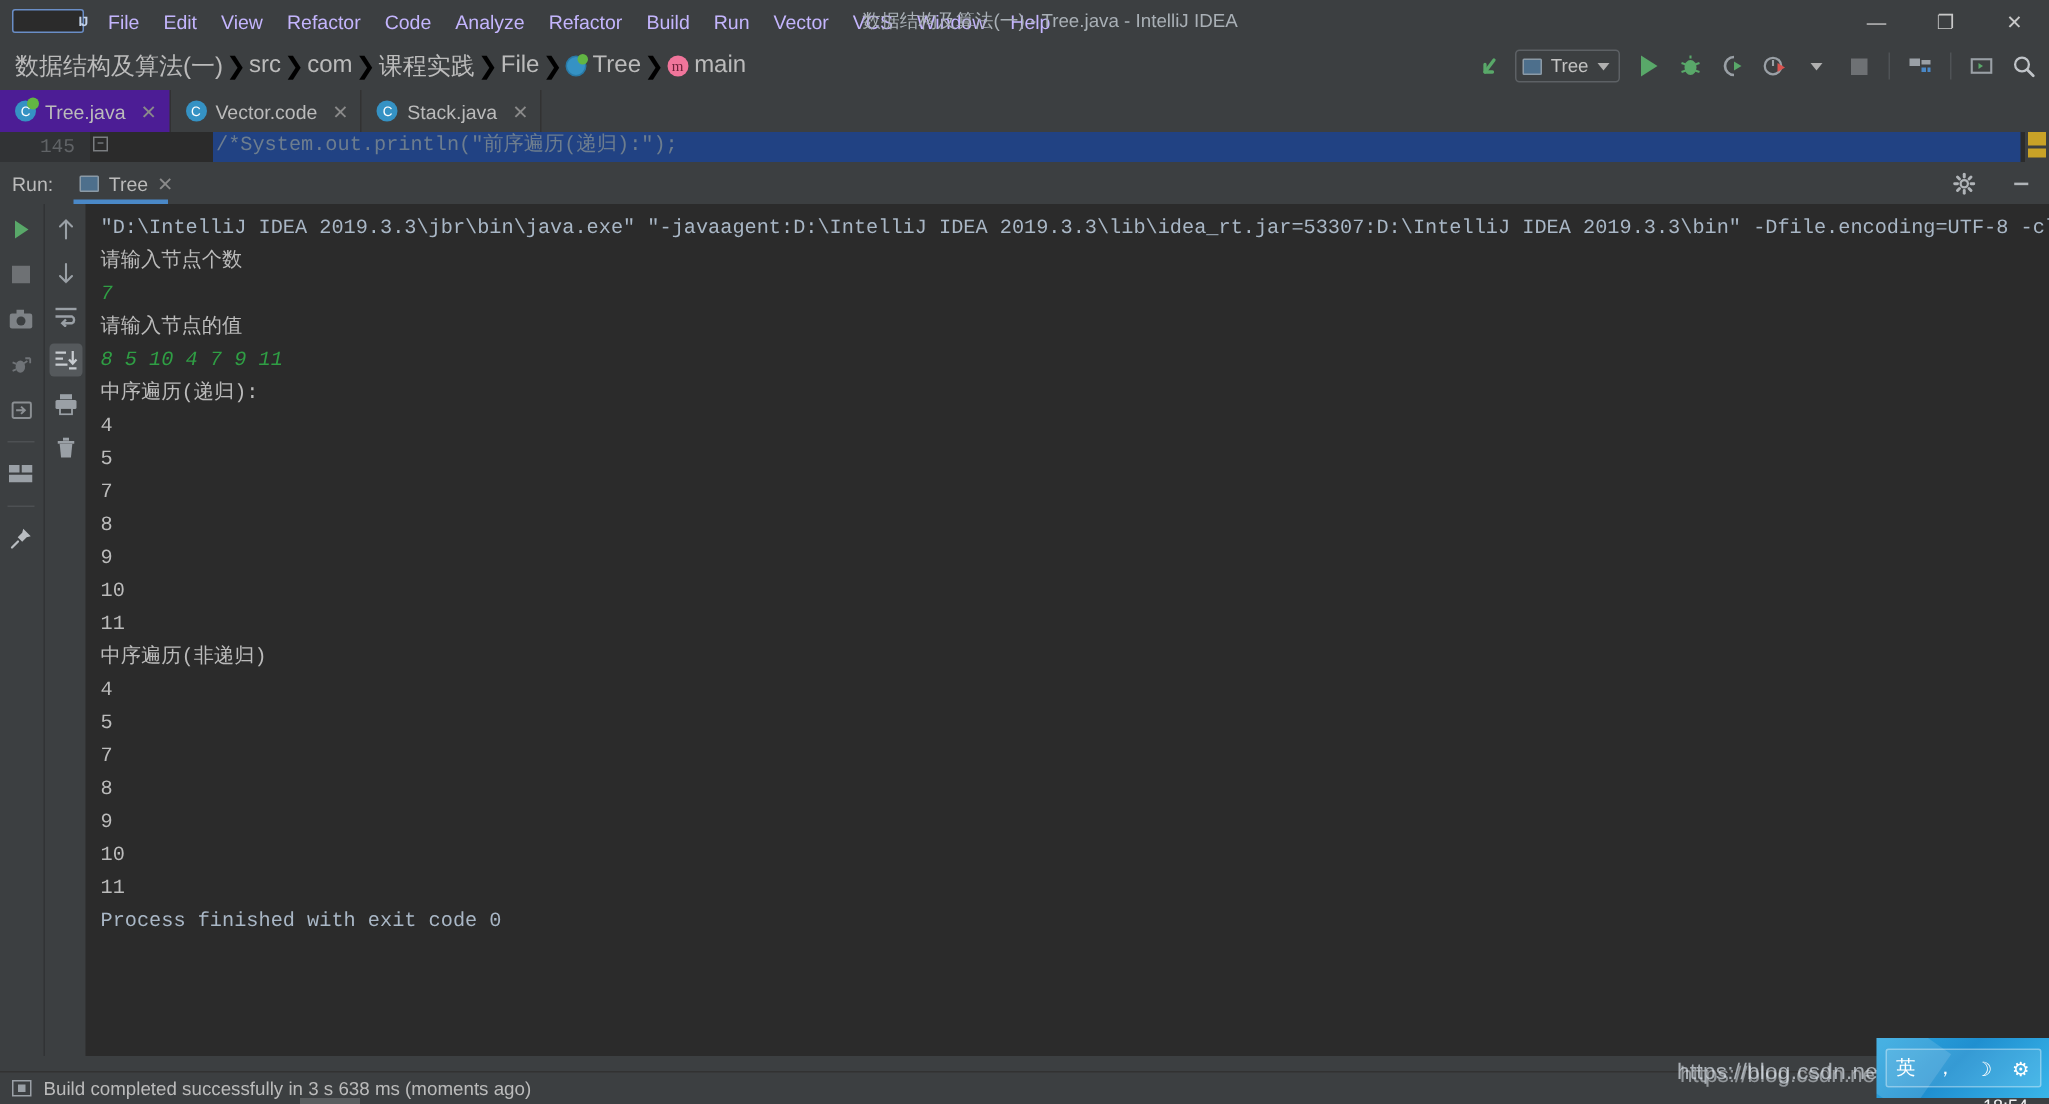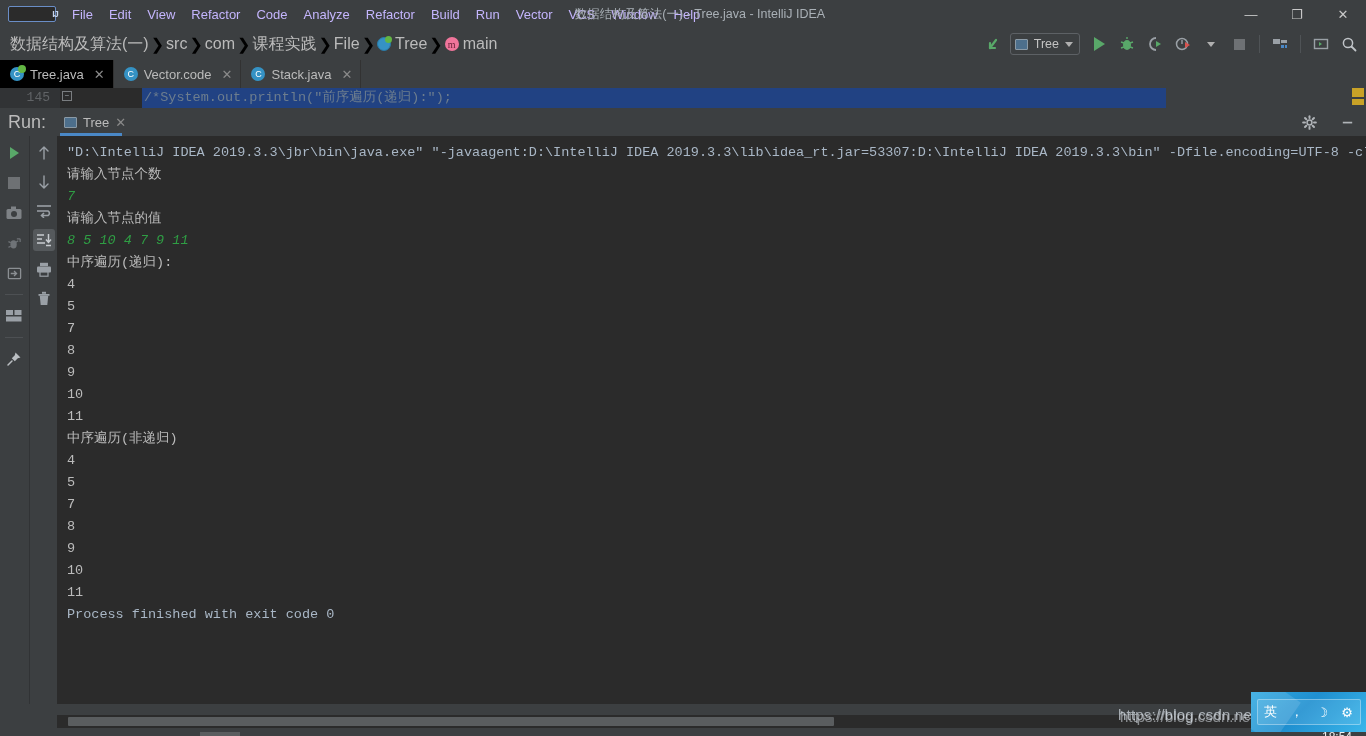--- a/index.html
+++ b/index.html
@@ -92,35 +92,35 @@
 
   
   .tabs {
     position: absolute; top: 60px; left: 0; width: 1366px; height: 28px;
     background: #3c3f41; display: flex; align-items: stretch;
   }
   .tab {
     display: flex; align-items: center; gap: 6px; padding: 0 8px 0 10px;
     color: #bbbbbb; font-size: 13px; border-right: 1px solid #323232;
   }
-  .tab.active { background: #000000; }
+  .tab.active { background: #4c1d95; }
   .tab .x { color: #8a8a8a; font-size: 13px; margin-left: 4px; }
   .tab-ico { width: 14px; height: 14px; border-radius: 50%; background: #3592c4; position: relative; }
   .tab-ico.run::after {
     content: ""; position: absolute; right: -2px; top: -2px; width: 8px; height: 8px;
     border-radius: 50%; background: #62b543;
   }
   .tab-ico::before {
     content: "C"; position: absolute; inset: 0; display: flex; align-items: center; justify-content: center;
     font-size: 9px; color: #ffffff; font-family: "Liberation Sans", sans-serif;
   }
 
   
   .editor-sliver {
-    position: absolute; top: 88px; left: 0; width: 1166px; height: 20px;
+    position: absolute; top: 88px; left: 0; width: 1366px; height: 20px;
     background: #2b2b2b; overflow: hidden;
   }
   .gutter {
     position: absolute; left: 0; top: 0; width: 60px; height: 20px; background: #313335;
     color: #606366; font-family: "Liberation Mono", monospace; font-size: 13px;
     text-align: right; padding-right: 10px; line-height: 20px;
   }
   .fold {
     position: absolute; left: 62px; top: 3px; width: 10px; height: 10px;
     border: 1px solid #7a7d80; color: #9aa0a6; font-size: 8px; line-height: 8px;
@@ -136,21 +136,21 @@
     position: absolute; right: 0; top: 88px; width: 16px; height: 20px; background: #3c3f41;
   }
   .marker-right .m1 { position: absolute; right: 2px; top: 0px; width: 12px; height: 9px; background: #c9a227; }
   .marker-right .m2 { position: absolute; right: 2px; top: 11px; width: 12px; height: 6px; background: #c9a227; }
 
   
   .runbar {
     position: absolute; top: 108px; left: 0; width: 1366px; height: 28px;
     background: #3c3f41; display: flex; align-items: center;
   }
-  .run-label { color: #bbbbbb; font-size: 18px; margin-left: 8px; }
+  .run-label { color: #bbbbbb; font-size: 13px; margin-left: 8px; }
   .run-tab {
     position: relative; display: flex; align-items: center; gap: 6px;
     margin-left: 12px; padding: 0 6px; height: 28px; color: #bbbbbb; font-size: 13px;
   }
   .run-tab .underline {
     position: absolute; left: 2px; right: 10px; bottom: 0; height: 3px; background: #4a88c7;
   }
   .run-tab .x { color: #8a8a8a; font-size: 13px; }
   .run-tab .sq {
     width: 13px; height: 11px; border: 1.5px solid #8b9aa6; border-radius: 1px; background: #4d6f8c;
@@ -521,20 +521,27 @@
           <rect x="5" y="0.8" width="4" height="2" fill="#9aa0a6"></rect>
           <path d="M2.8 5 L11.2 5 L10.3 14 L3.7 14 Z" fill="#9aa0a6"></path>
         </svg>
     </div>
   </div>
 
   <div class="console" id="console-host"><div class="c-gray">"D:\IntelliJ IDEA 2019.3.3\jbr\bin\java.exe" "-javaagent:D:\IntelliJ IDEA 2019.3.3\lib\idea_rt.jar=53307:D:\IntelliJ IDEA 2019.3.3\bin" -Dfile.encoding=UTF-8 -cla</div><div class="c-out">请输入节点个数</div><div class="c-green">7</div><div class="c-out">请输入节点的值</div><div class="c-green">8 5 10 4 7 9 11</div><div class="c-out">中序遍历(递归):</div><div class="c-out">4</div><div class="c-out">5</div><div class="c-out">7</div><div class="c-out">8</div><div class="c-out">9</div><div class="c-out">10</div><div class="c-out">11</div><div class="c-out">中序遍历(非递归)</div><div class="c-out">4</div><div class="c-out">5</div><div class="c-out">7</div><div class="c-out">8</div><div class="c-out">9</div><div class="c-out">10</div><div class="c-out">11</div><div class="c-out"></div><div class="c-gray">Process finished with exit code 0</div></div>
   <div class="hscroll-track"></div>
   <div class="hscroll"></div>
 
+  <div class="statusbar">
+    <div class="status-ico"></div>
+    <div class="status-text">Build completed successfully in 3 s 638 ms (moments ago)</div>
+    <div class="status-right">
+      <div class="status-pos">24:1</div>
+    </div>
+  </div>
   <div class="taskbar-hint"></div>
 
   <div class="watermark">https://blog.csdn.net/Destiny_159</div>
   <div class="watermark2">https://blog.csdn.net/Destiny_159</div>
 
   <div class="ime">
     <div class="ime-inner">
       <span class="ime-item">英</span>
       <span class="ime-item">，</span>
       <span class="ime-item">☽</span>

